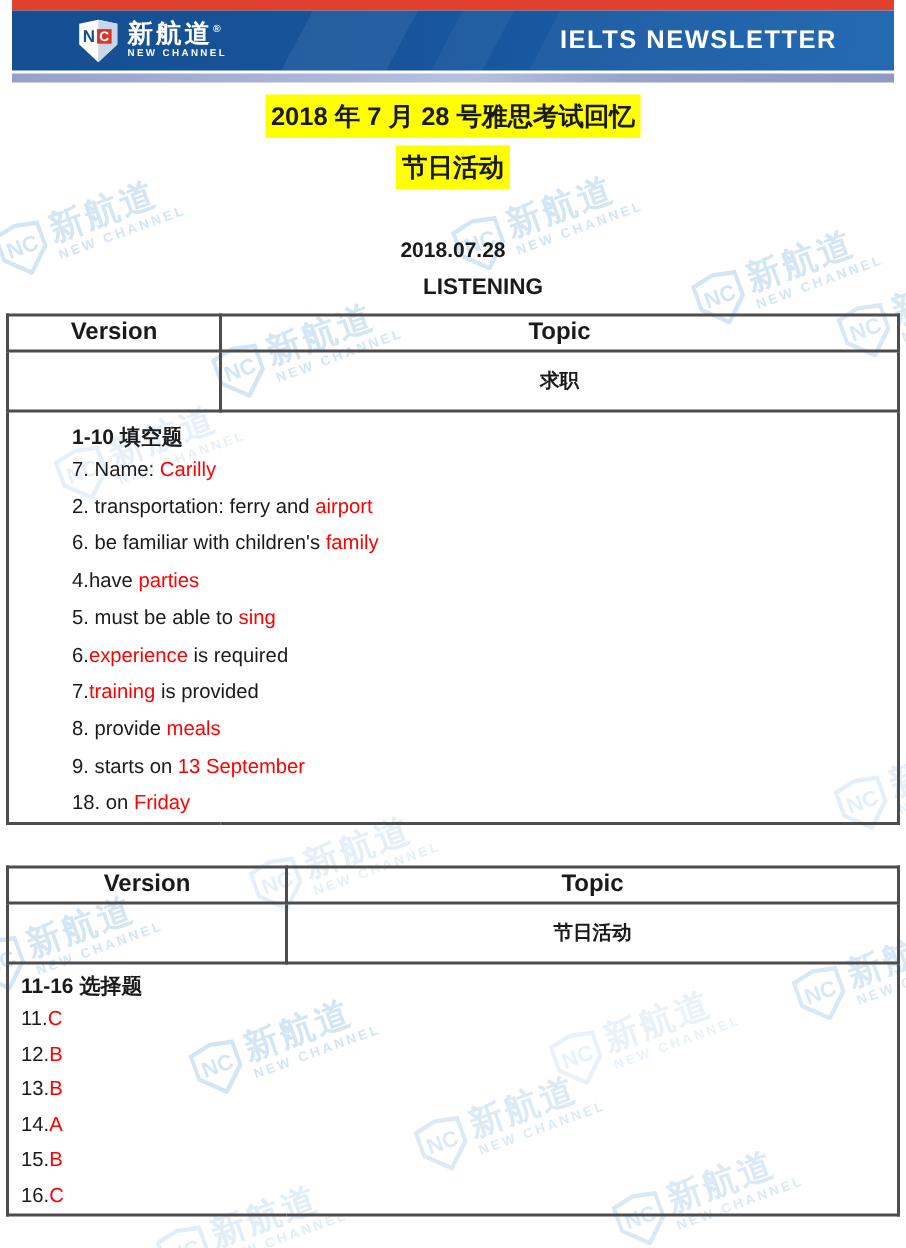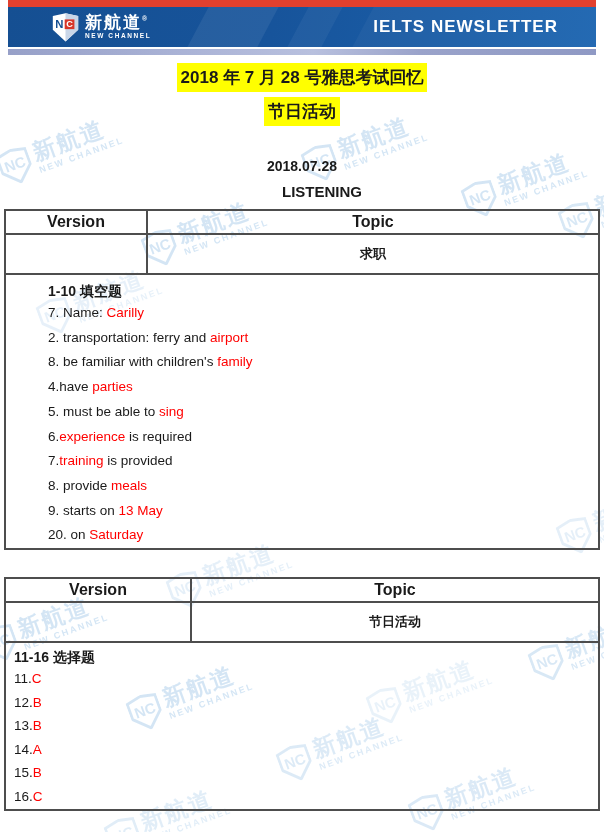--- a/index.html
+++ b/index.html
@@ -283,28 +283,28 @@
   <tr>
     <td class="version-cell"></td>
     <td class="topic-cell">求职</td>
   </tr>
   <tr>
     <td colspan="2" class="content-cell">
       <div class="q-heading">1-10 填空题</div>
       <div>
             <div class="ans-line"><span class="pre">7. Name: </span><span class="red">Carilly</span></div>
             <div class="ans-line"><span class="pre">2. transportation: ferry and </span><span class="red">airport</span></div>
-            <div class="ans-line"><span class="pre">8. be familiar with children's </span><span class="red">family</span></div>
+            <div class="ans-line"><span class="pre">6. be familiar with children's </span><span class="red">family</span></div>
             <div class="ans-line"><span class="pre">4.have </span><span class="red">parties</span></div>
             <div class="ans-line"><span class="pre">5. must be able to </span><span class="red">sing</span></div>
             <div class="ans-line"><span class="pre">6.</span><span class="red">experience</span><span class="suf"> is required</span></div>
             <div class="ans-line"><span class="pre">7.</span><span class="red">training</span><span class="suf"> is provided</span></div>
             <div class="ans-line"><span class="pre">8. provide </span><span class="red">meals</span></div>
-            <div class="ans-line"><span class="pre">9. starts on </span><span class="red">13 May</span></div>
-            <div class="ans-line"><span class="pre">20. on </span><span class="red">Saturday</span></div>
+            <div class="ans-line"><span class="pre">9. starts on </span><span class="red">13 September</span></div>
+            <div class="ans-line"><span class="pre">18. on </span><span class="red">Friday</span></div>
           </div>
     </td>
   </tr>
 </tbody>
   </table>
 
 <table class="sec-table t2">
   <colgroup>
       <col style="width:186px">
       <col>

